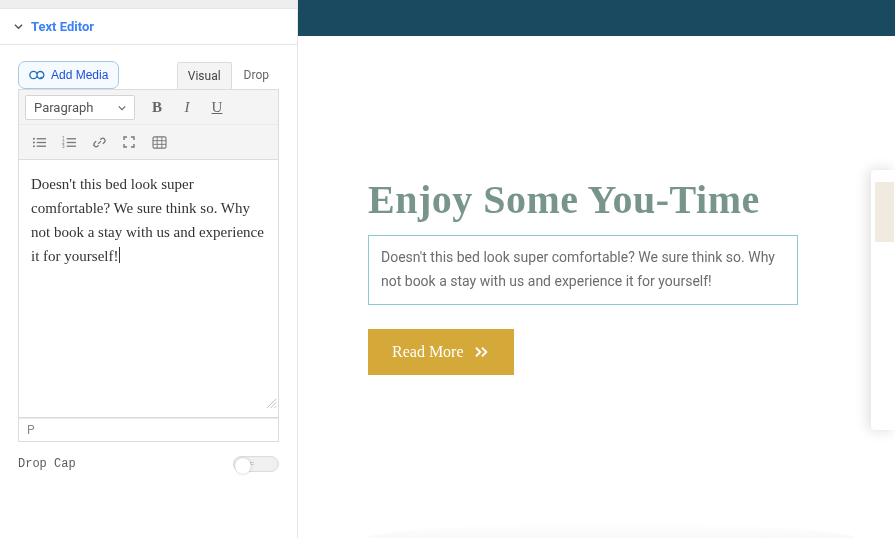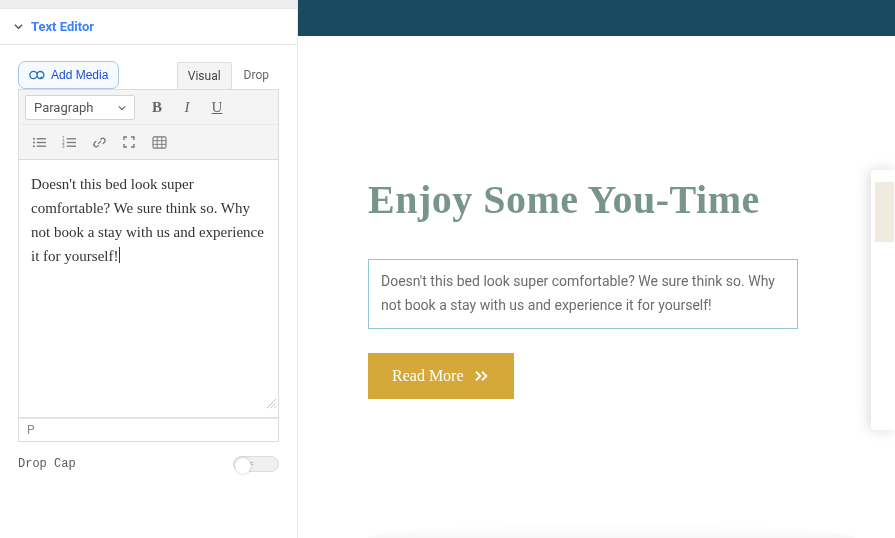--- a/index.html
+++ b/index.html
@@ -223,21 +223,21 @@
 }
 .preview-content {
   padding: 140px 0 0 70px;
   position: relative;
 }
 .heading {
   font-family: Georgia, "Times New Roman", serif;
   font-size: 40px;
   color: #78958b;
   letter-spacing: .5px;
-  margin-bottom: 36px;
+  margin-bottom: 12px;
 }
 .text-block {
   border: 1px solid #8fc7d6;
   padding: 10px 12px;
   width: 430px;
   font-size: 14px;
   line-height: 1.7;
   color: #6d6d6d;
   margin-bottom: 24px;
 }

